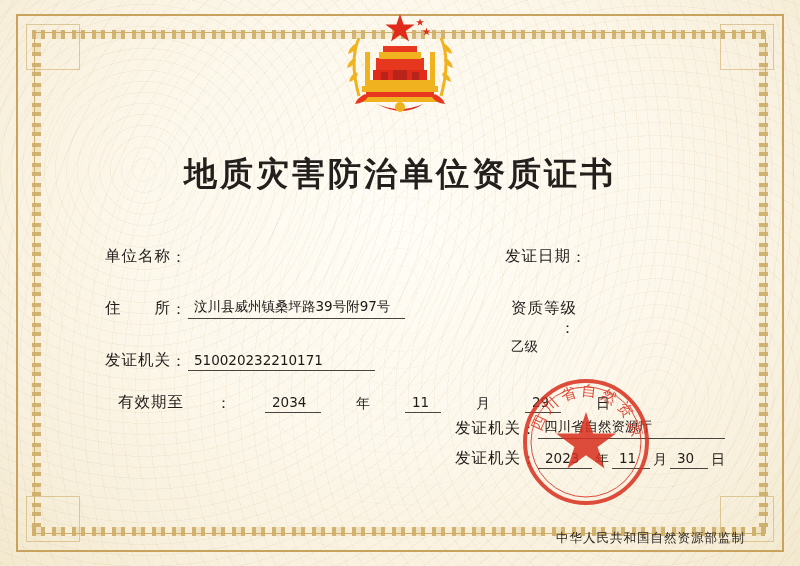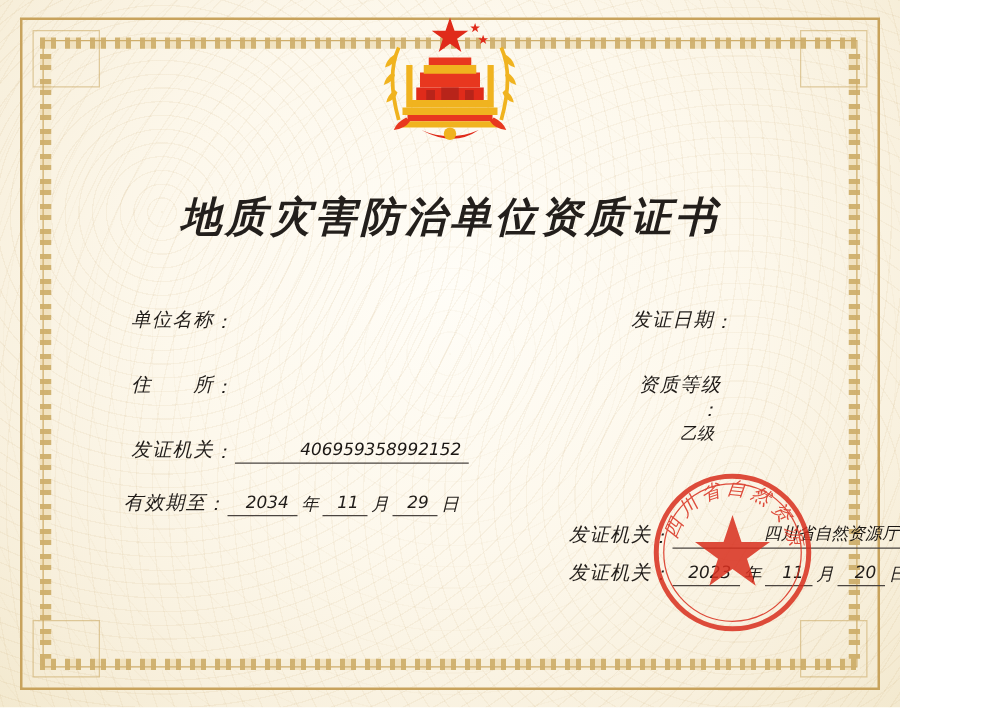--- a/index.html
+++ b/index.html
@@ -8,27 +8,26 @@
   }
   body {
     width: 800px;
     height: 566px;
     background: #ffffff;
     font-family: "Liberation Serif", "DejaVu Serif", serif;
     overflow: hidden;
   }
   .certificate {
     position: relative;
-    width: 720px;
+    width: 800px;
     height: 566px;
     background:
       radial-gradient(ellipse at 50% 40%, #fffdf7 0%, #fdf8ec 45%, #f8f0dd 78%, #f3e9cf 100%);
     box-sizing: border-box;
     overflow: hidden;
-    font-style: italic;
   }
   
   .guilloche {
     position: absolute;
     inset: 0;
     background-image:
       repeating-radial-gradient(circle at 18% 30%, rgba(198,165,110,0.10) 0 1px, rgba(0,0,0,0) 1px 11px),
       repeating-radial-gradient(circle at 82% 70%, rgba(198,165,110,0.09) 0 1px, rgba(0,0,0,0) 1px 13px),
       repeating-radial-gradient(circle at 50% 50%, rgba(198,165,110,0.05) 0 1px, rgba(0,0,0,0) 1px 17px);
     pointer-events: none;
@@ -98,21 +97,20 @@
     left: 0; right: 0;
     top: 230px;
     height: 260px;
   }
   .row {
     position: absolute;
     display: flex;
     align-items: flex-end;
     font-size: 15px;
     color: #201c19;
-    text-align: right;
   }
   .label {
     white-space: nowrap;
     letter-spacing: 1px;
     font-size: 15.5px;
     font-family: "DejaVu Serif", "Liberation Serif", serif;
   }
   .colon { margin: 0 2px 0 0; }
   .value-line {
     border-bottom: 1px solid #4a4440;
@@ -122,21 +120,21 @@
     color: #1b1714;
     white-space: nowrap;
     font-family: "DejaVu Sans", "Liberation Sans", sans-serif;
   }
   .value-line.nb { border-bottom: none; }
 
   
   #row-company { left: 105px; top: 16px; }
   #row-address { left: 105px; top: 68px; }
   #row-certno  { left: 105px; top: 120px; }
-  #row-valid   { left: 99px; top: 162px; }
+  #row-valid   { left: 118px; top: 162px; gap: 32px; }
 
   
   #row-qualtype  { left: 505px; top: 16px; }
   #row-quallevel { left: 505px; top: 68px; flex-direction: column; }
   #row-issuer    { left: 455px; top: 188px; }
   #row-issuedate { left: 455px; top: 218px; }
 
   .date-part {
     display: inline-block;
     border-bottom: 1px solid #4a4440;
@@ -232,26 +230,27 @@
   <div class="fields">
 
     <div class="row" id="row-company">
       <span class="label">单位名称</span>
       <span class="colon">：</span>
     </div>
 
     <div class="row" id="row-address">
       <span class="label">住　　所</span>
       <span class="colon">：</span>
+      <span class="value-line" style="min-width:205px">汶川县威州镇桑坪路39号附97号</span>
     </div>
 
     <div class="row" id="row-certno">
       <span class="label">发证机关</span>
       <span class="colon">：</span>
-      <span class="value-line" style="min-width:175px">406959358992152</span>
+      <span class="value-line" style="min-width:175px">510020232210171</span>
     </div>
 
     <div class="row" id="row-valid">
       <span class="label">有效期至</span>
       <span class="colon">：</span>
       <span class="date-part" style="min-width:42px">2034</span>
       <span class="date-unit">年</span>
       <span class="date-part" style="min-width:22px">11</span>
       <span class="date-unit">月</span>
       <span class="date-part" style="min-width:22px">29</span>
@@ -275,34 +274,35 @@
       <span class="value-line" style="min-width:175px">四川省自然资源厅</span>
     </div>
 
     <div class="row" id="row-issuedate">
       <span class="label">发证机关</span>
       <span class="colon">：</span>
       <span class="date-part" style="min-width:40px">2023</span>
       <span class="date-unit">年</span>
       <span class="date-part" style="min-width:24px">11</span>
       <span class="date-unit">月</span>
-      <span class="date-part" style="min-width:24px">20</span>
+      <span class="date-part" style="min-width:24px">30</span>
       <span class="date-unit">日</span>
     </div>
 
   </div>
 
   <svg class="seal" viewBox="0 0 132 132">
     <g stroke="#d9301f" fill="none">
       <circle cx="66" cy="66" r="61" stroke-width="4"></circle>
       <circle cx="66" cy="66" r="55" stroke-width="1"></circle>
     </g>
     <path d="M66 36 l7.2 21.6 l22.8 0 l-18.4 13.4 l7 21.6 l-18.6 -13.3 l-18.6 13.3 l7 -21.6 l-18.4 -13.4 l22.8 0 Z" fill="#d9301f"></path>
     <defs>
       <path id="sealArc" d="M 20 66 A 46 46 0 0 1 112 66"></path>
     </defs>
     <text font-size="15" fill="#d9301f" font-family="'DejaVu Serif', serif" letter-spacing="4">
       <textPath href="#sealArc" startOffset="7%">四川省自然资源厅</textPath>
     </text>
   </svg>
 
+  <div class="footer">中华人民共和国自然资源部监制</div>
 
 </div>
 
 </body></html>

